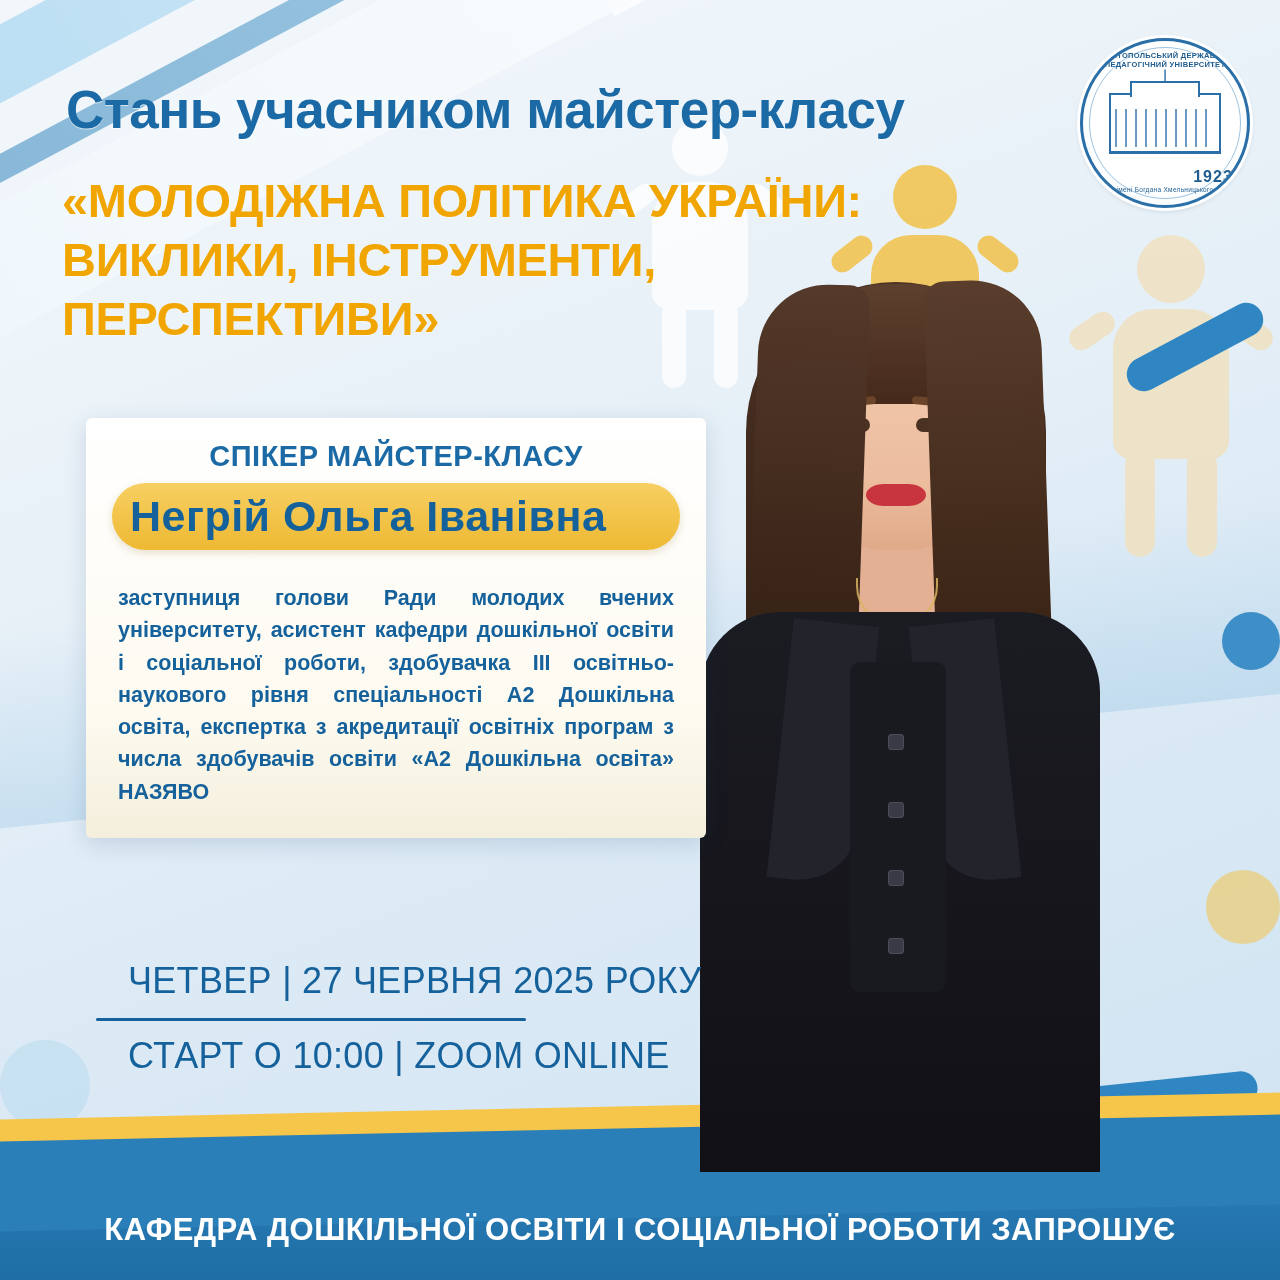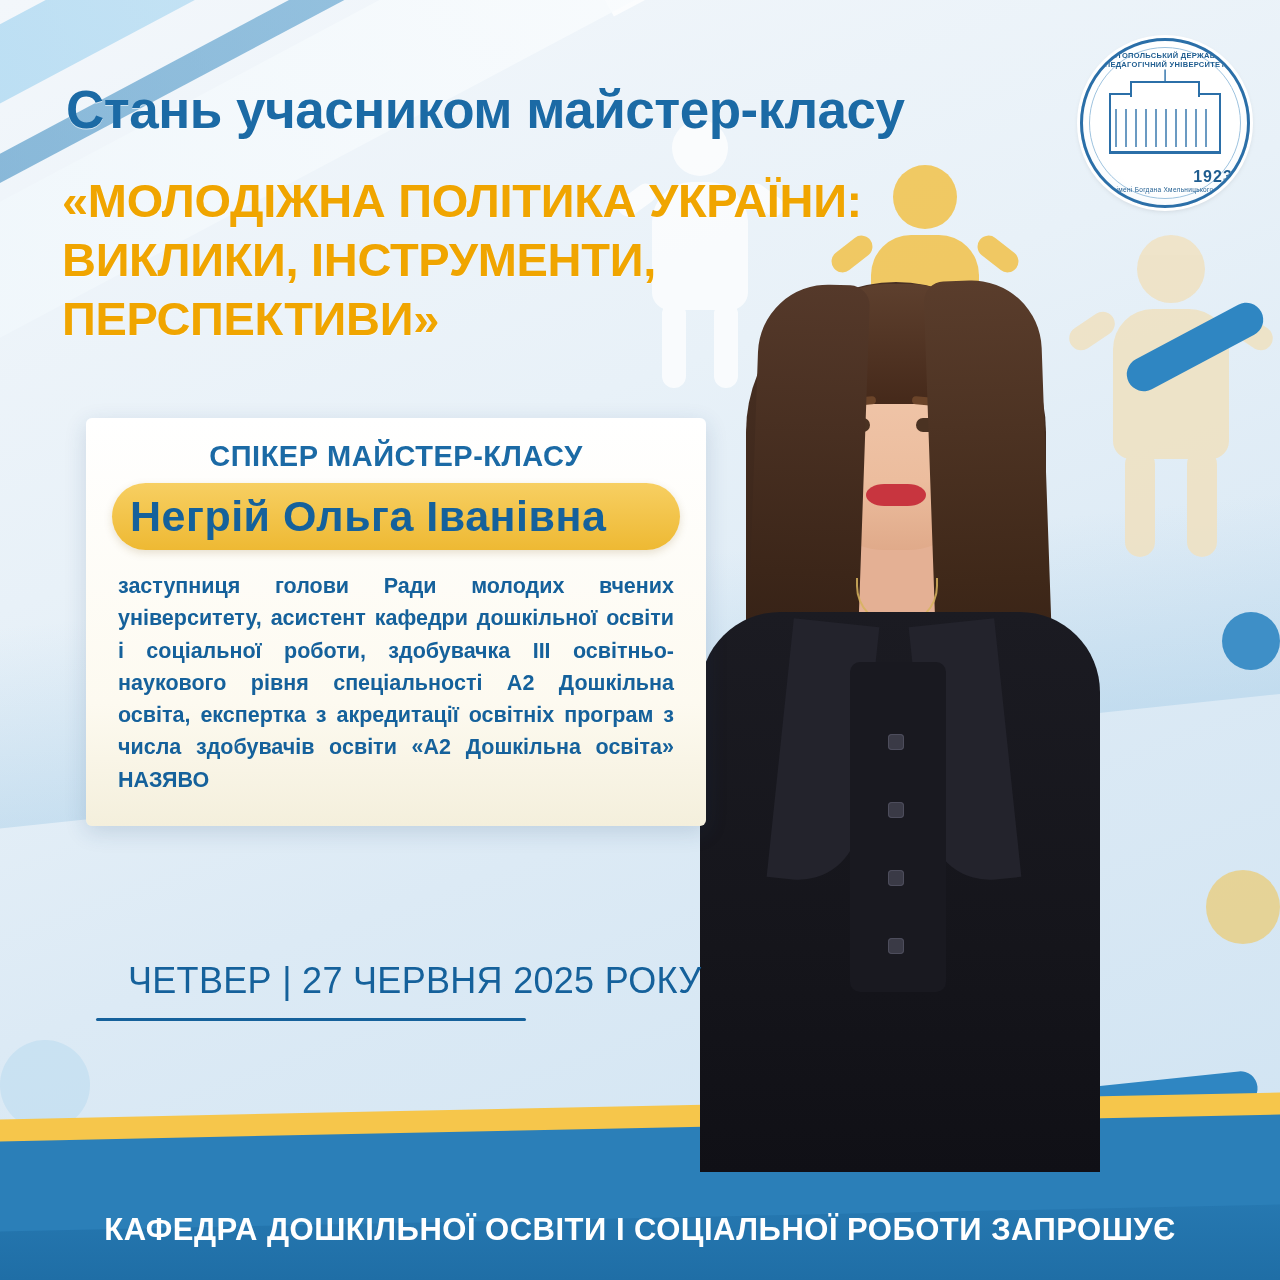--- a/index.html
+++ b/index.html
@@ -234,21 +234,21 @@
     box-shadow: 0 3px 8px rgba(120,90,20,.18);
   }
   .name-pill span {
     color: #15619b;
     font-weight: 700;
     font-size: 43px;
     letter-spacing: .5px;
     white-space: nowrap;
   }
   .bio {
-    margin-top: 20px;
+    margin-top: 32px;
     color: #15619b;
     font-size: 21.5px;
     font-weight: 700;
     line-height: 1.5;
     text-align: justify;
     padding: 0 6px;
   }
 
   
   .date-block {
@@ -491,20 +491,21 @@
     <div class="card-label">СПІКЕР МАЙСТЕР-КЛАСУ</div>
     <div class="name-pill">
       <span>Негрій Ольга Іванівна</span>
     </div>
     <div class="bio">заступниця голови Ради молодих вчених університету, асистент кафедри дошкільної освіти і соціальної роботи, здобувачка ІІІ освітньо-наукового рівня спеціальності А2 Дошкільна освіта, експертка з акредитації освітніх програм з числа здобувачів освіти «А2 Дошкільна освіта» НАЗЯВО</div>
   </div>
 
   <div class="date-block">
     <div class="date-line">ЧЕТВЕР | 27 ЧЕРВНЯ 2025 РОКУ</div>
     <div class="date-rule"></div>
+    <div class="date-line">СТАРТ О 10:00 | ZOOM ONLINE</div>
   </div>
 
   <div class="bottom-band"></div>
   <div class="bottom-inner">
     <div class="bottom-text">КАФЕДРА ДОШКІЛЬНОЇ ОСВІТИ І СОЦІАЛЬНОЇ РОБОТИ ЗАПРОШУЄ</div>
   </div>
 
 </div>
 
 </body></html>

